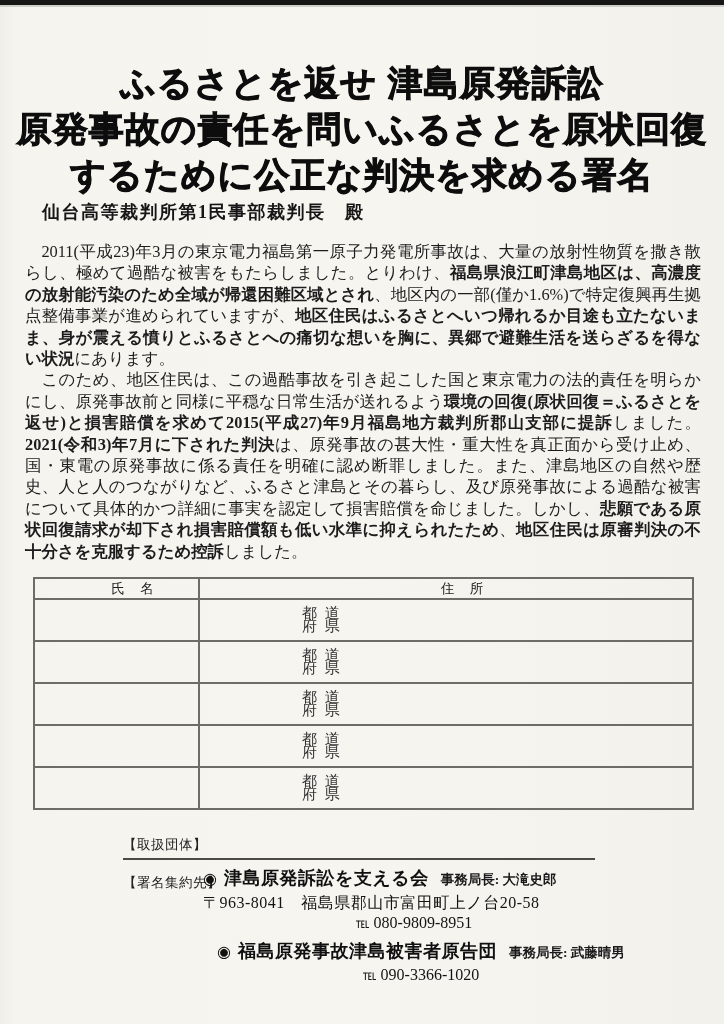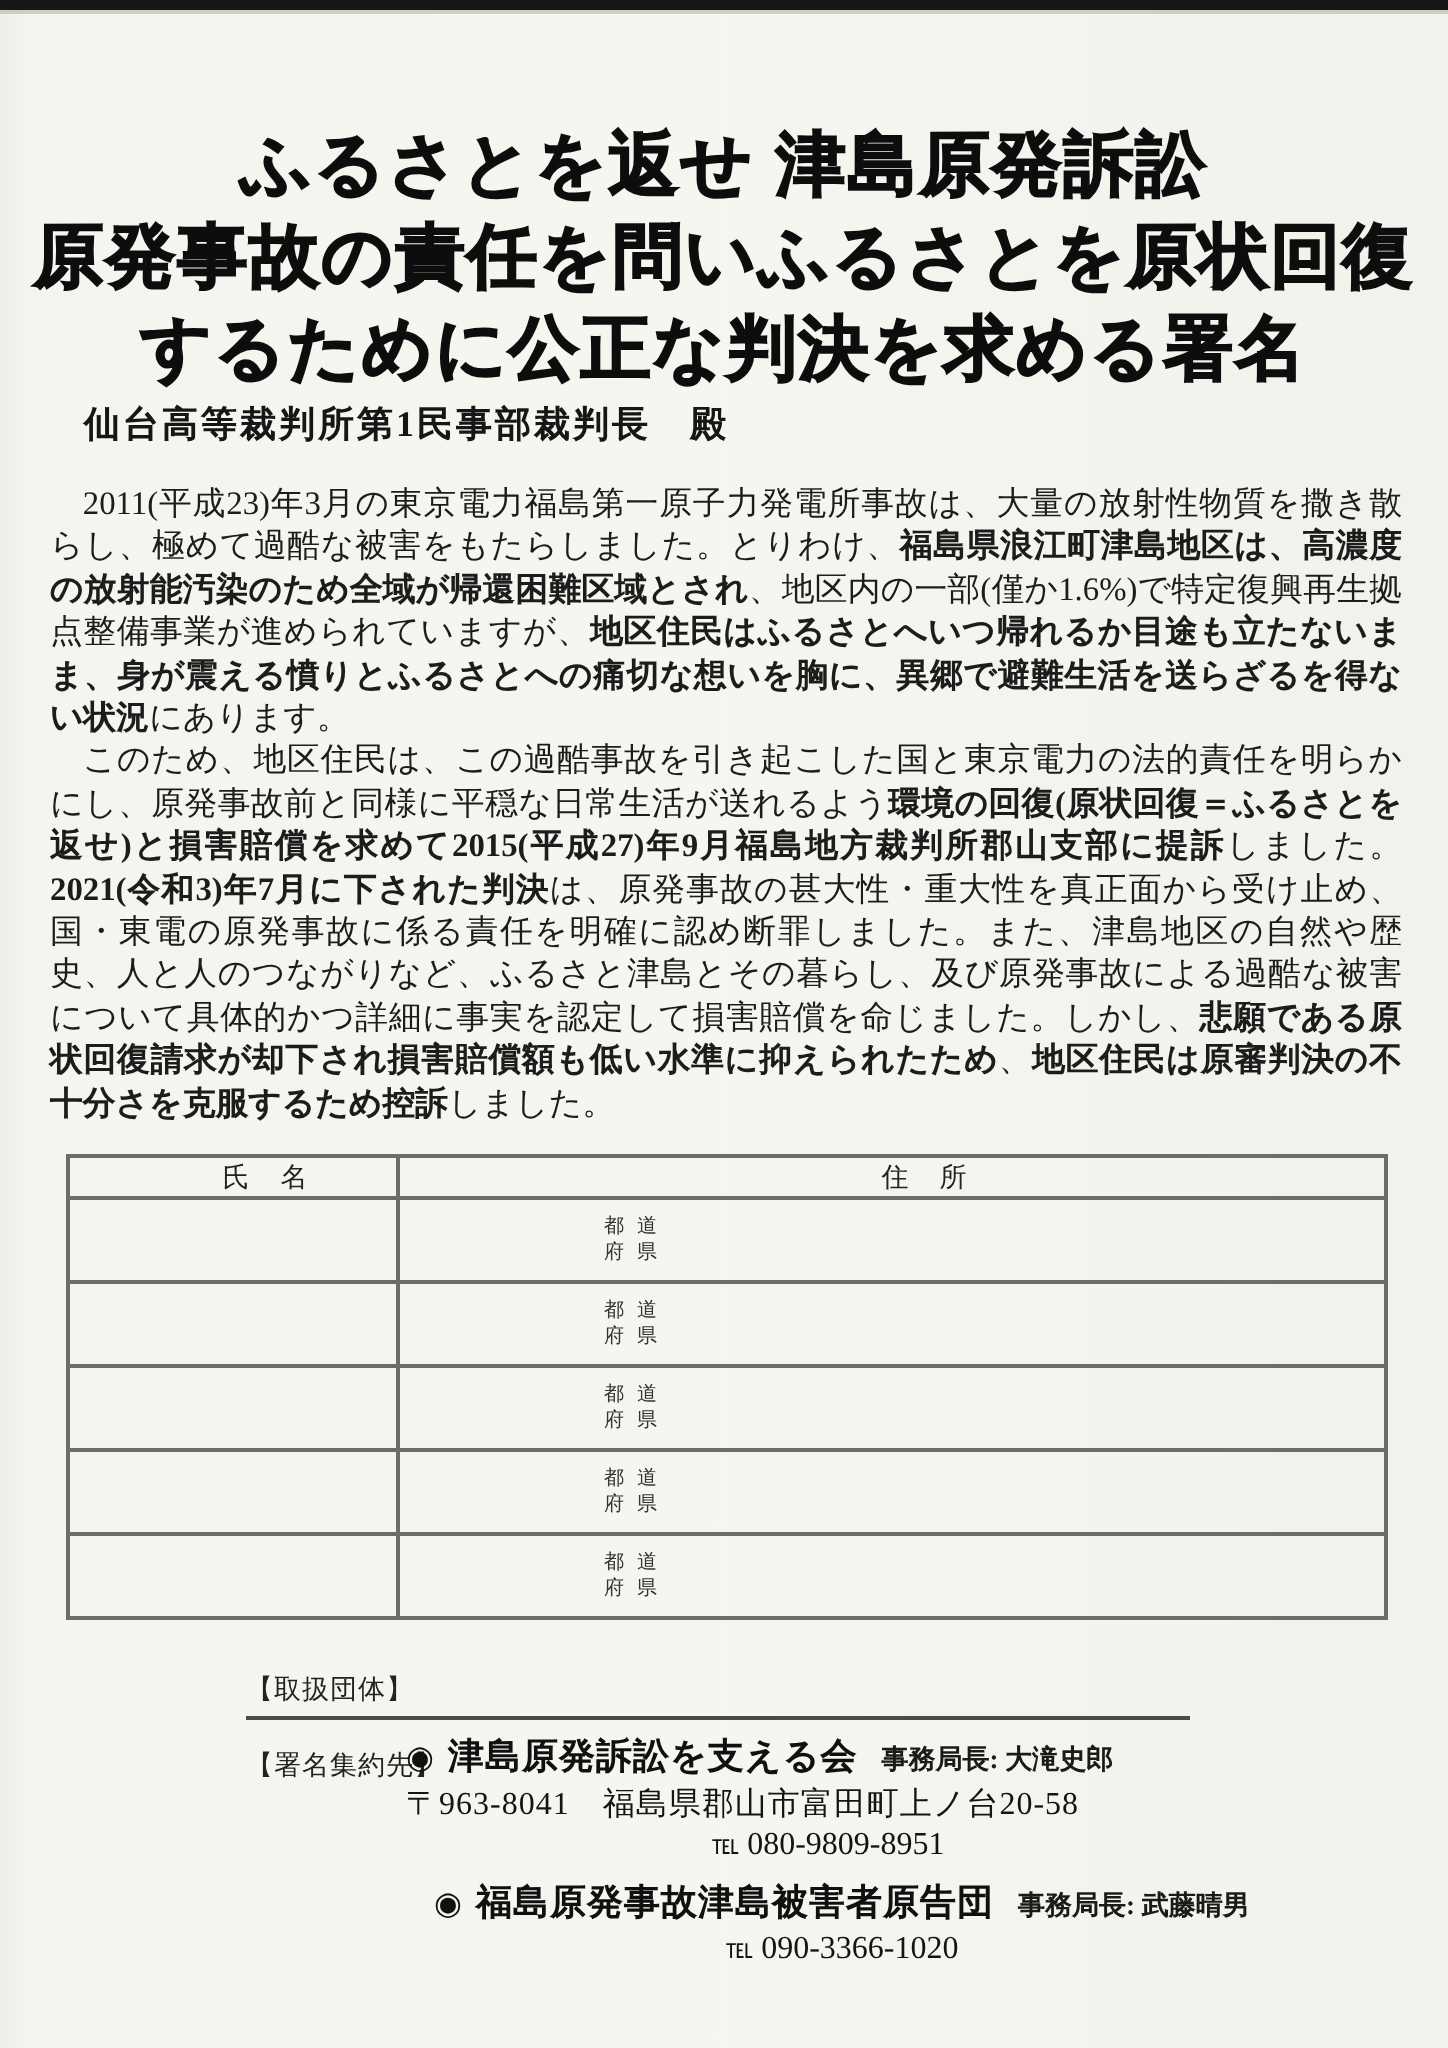--- a/index.html
+++ b/index.html
@@ -50,21 +50,21 @@
   .signature-table thead tr { height:21px; }
   .signature-table tbody tr { height:42px; }
   .signature-table th {
     font-size:13.5px; font-weight:normal; text-align:center;
     letter-spacing:1px; color:#222;padding-left:33px;
   }
   .col-name { width:165px; }
   .cell-addr { vertical-align:middle; }
   .pref {
     margin-left:102px; width:max-content;
-    font-size:10px; line-height:13px; letter-spacing:2px; color:#333;
+    font-size:15px; line-height:13px; letter-spacing:2px; color:#333;
   }
 
   .handling-label, .collection-label {
     position:absolute; left:123px; font-size:13.5px; letter-spacing:.5px; color:#222;
   }
   .handling-label  { top:836px; }
   .footer-rule {
     position:absolute; top:858px; left:123px; width:472px; height:1.5px; background:#4a4a46;
   }
   .collection-label { top:874px; }

